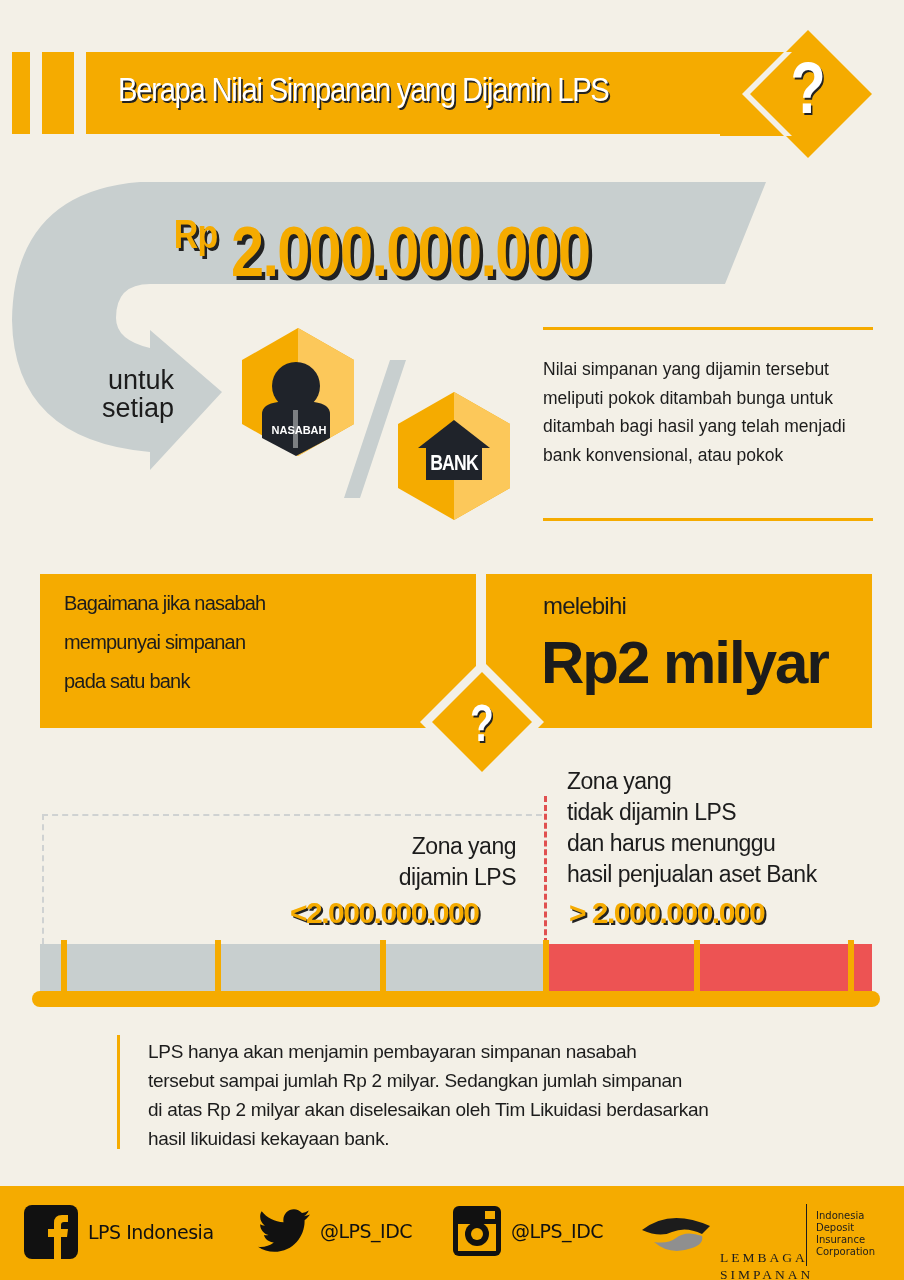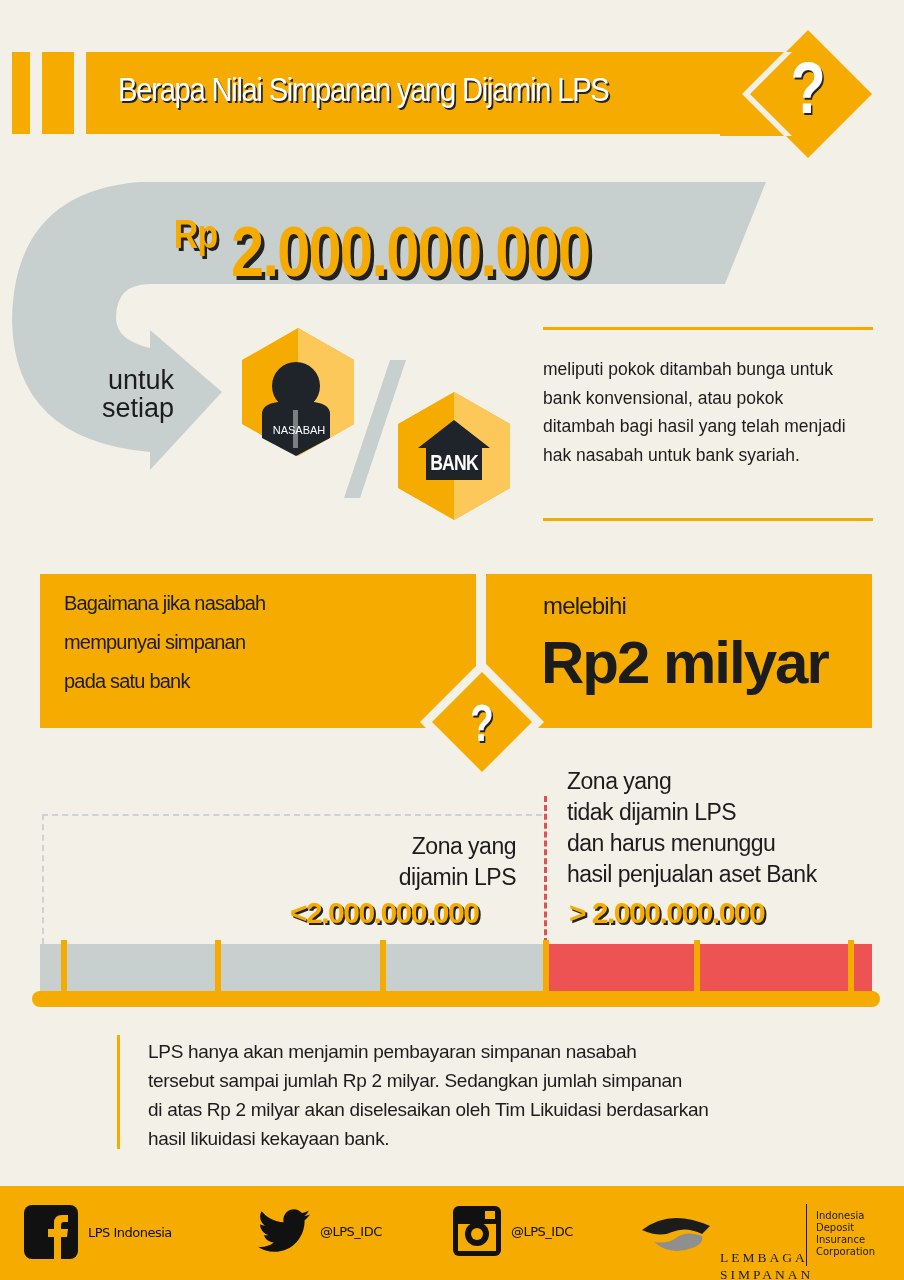--- a/index.html
+++ b/index.html
@@ -39,21 +39,21 @@
   .seg-gray { background: #c8cfcf; }
   .seg-red { background: #ed5353; }
   .tick { background: #f5ab00; width: 6px; }
   .baseline { left: 32px; top: 991px; width: 848px; height: 16px; background: #f5ab00; border-radius: 8px; }
 
   .note-line { left: 117px; top: 1035px; width: 3px; height: 114px; background: #f5ab00; }
   .note { left: 148px; top: 1037px; width: 660px; font-size: 19px; line-height: 29px; color: #1c1c1c; letter-spacing: -0.3px; }
 
   
   .footer { left: 0; top: 1186px; width: 904px; height: 94px; background: #f5ab00; }
-  .social { display: flex; align-items: center; gap: 10px; font-size: 13px; color: #111; font-family: "DejaVu Sans", sans-serif; letter-spacing: -0.5px; }
+  .social { display: flex; align-items: center; gap: 10px; font-size: 19px; color: #111; font-family: "DejaVu Sans", sans-serif; letter-spacing: -0.5px; }
   .logo-words { font-family: "Liberation Serif", serif; font-size: 13.5px; letter-spacing: 3px; line-height: 17px; color: #1c1c1c; }
   .logo-eng { font-size: 10px; line-height: 12px; color: #1c1c1c; font-family: "DejaVu Sans", sans-serif; }
 </style>
 </head>
 <body>
 
 <div class="abs bar-thin" style="left:12px;top:52px;width:18px;height:82px;"></div>
 <div class="abs bar-thin" style="left:42px;top:52px;width:32px;height:82px;"></div>
 <div class="abs title-band"></div>
 
@@ -78,40 +78,40 @@
   <div>setiap</div>
 </div>
 
 <svg class="abs" style="left:242px;top:328px;" width="112" height="128">
   <polygon points="56,0 112,32 112,96 56,128 0,96 0,32" fill="#f5ab00"></polygon>
   <polygon points="56,0 112,32 112,96 56,128" fill="#fcc85a"></polygon>
   <circle cx="54" cy="58" r="24" fill="#1f232a"></circle>
   <path d="M20,86 Q20,76 36,74 L72,74 Q88,76 88,86 L88,110 L54,128 L20,110 Z" fill="#1f232a"></path>
   <rect x="51" y="82" width="5" height="38" fill="#7c7f82"></rect>
 </svg>
-<div class="abs" style="left:262px;top:424px;width:74px;text-align:center;font-size:11px;color:#fff;">NASABAH</div>
+<div class="abs" style="left:262px;top:424px;width:74px;text-align:center;font-size:11px;color:#fff;font-weight:bold;">NASABAH</div>
 
 <svg class="abs" style="left:340px;top:360px;" width="70" height="140">
   <polygon points="50,0 66,0 20,138 4,138" fill="#c8cfcf"></polygon>
 </svg>
 
 <svg class="abs" style="left:398px;top:392px;" width="112" height="128">
   <polygon points="56,0 112,32 112,96 56,128 0,96 0,32" fill="#f5ab00"></polygon>
   <polygon points="56,0 112,32 112,96 56,128" fill="#fcc85a"></polygon>
   <polygon points="56,28 92,56 20,56" fill="#1f232a"></polygon>
   <rect x="28" y="54" width="56" height="34" fill="#1f232a"></rect>
 </svg>
 <div class="abs" style="left:424px;top:450px;width:60px;text-align:center;font-size:22px;font-weight:bold;color:#fff;letter-spacing:-1px;transform:scaleX(0.8);">BANK</div>
 
 <div class="abs gold-rule" style="left:543px;top:327px;width:330px;"></div>
 <div class="abs desc">
+  <div>Nilai simpanan yang dijamin tersebut</div>
   <div>meliputi pokok ditambah bunga untuk</div>
+  <div>ditambah bagi hasil yang telah menjadi</div>
   <div>bank konvensional, atau pokok</div>
-  <div>ditambah bagi hasil yang telah menjadi</div>
-  <div>hak nasabah untuk bank syariah.</div>
 </div>
 <div class="abs gold-rule" style="left:543px;top:518px;width:330px;"></div>
 
 <div class="abs q-left"></div>
 <div class="abs q-right"></div>
 <svg class="abs" style="left:420px;top:660px;" width="124" height="124">
   <polygon points="62,0 124,62 62,124 0,62" fill="#f3f0e7"></polygon>
   <polygon points="62,12 112,62 62,112 12,62" fill="#f5ab00"></polygon>
 </svg>
 <div class="abs qmark" style="left:462px;top:695px;width:40px;font-size:52px;line-height:56px;transform:scaleX(0.75);">?</div>

